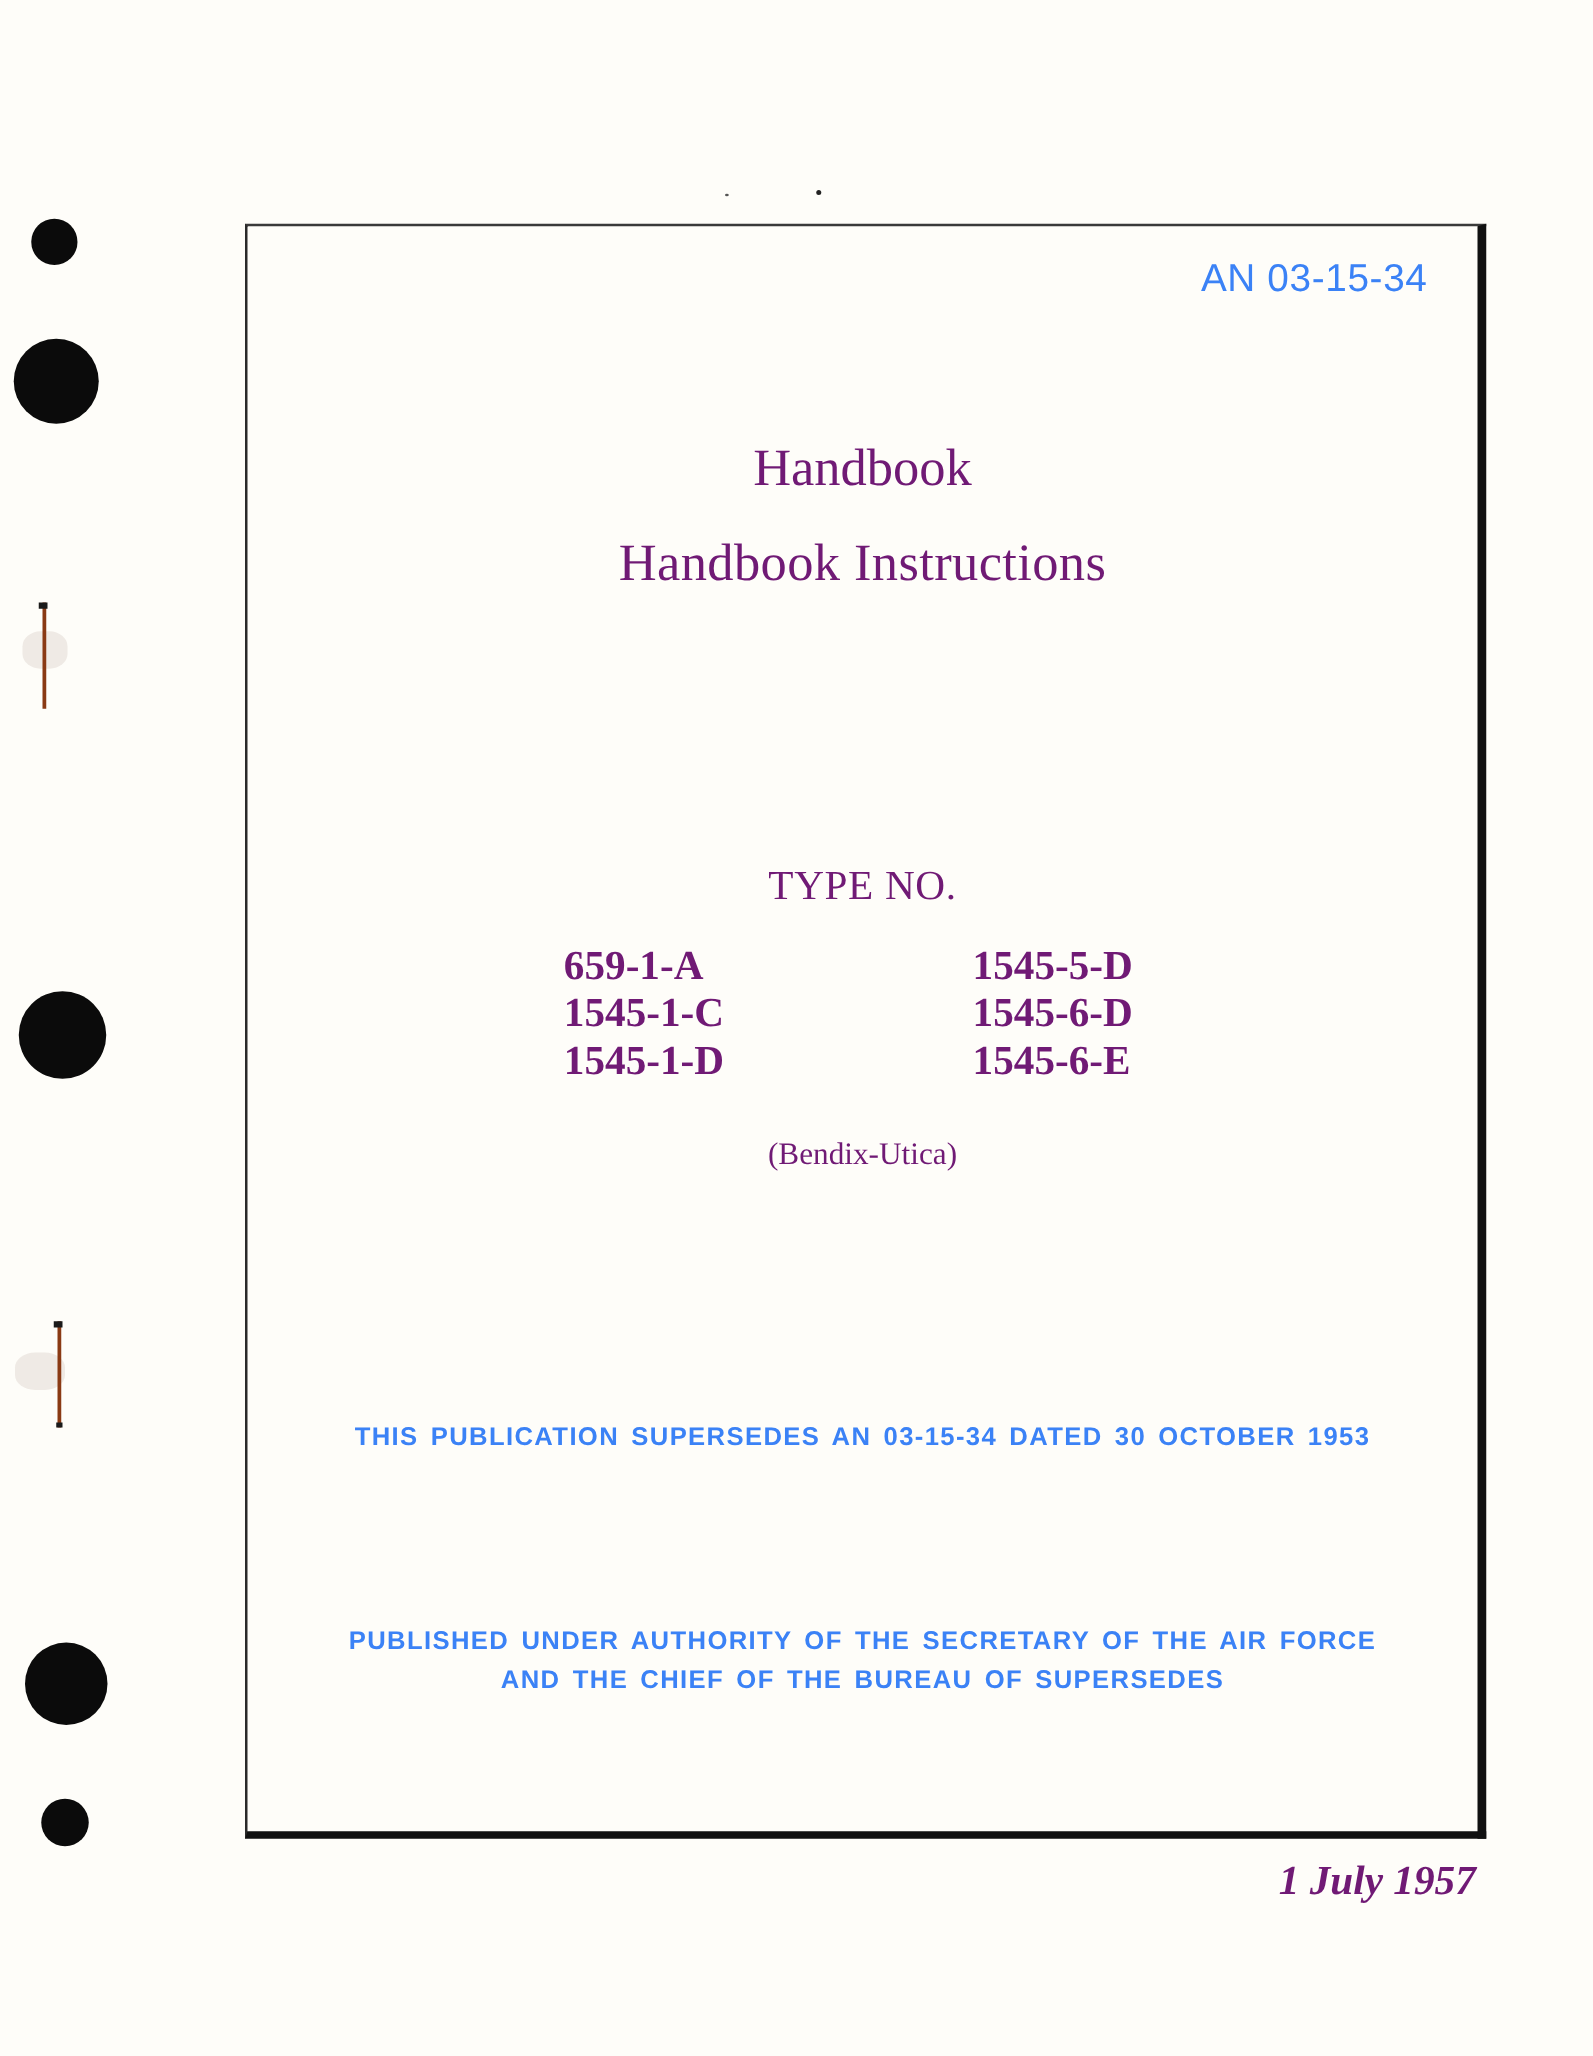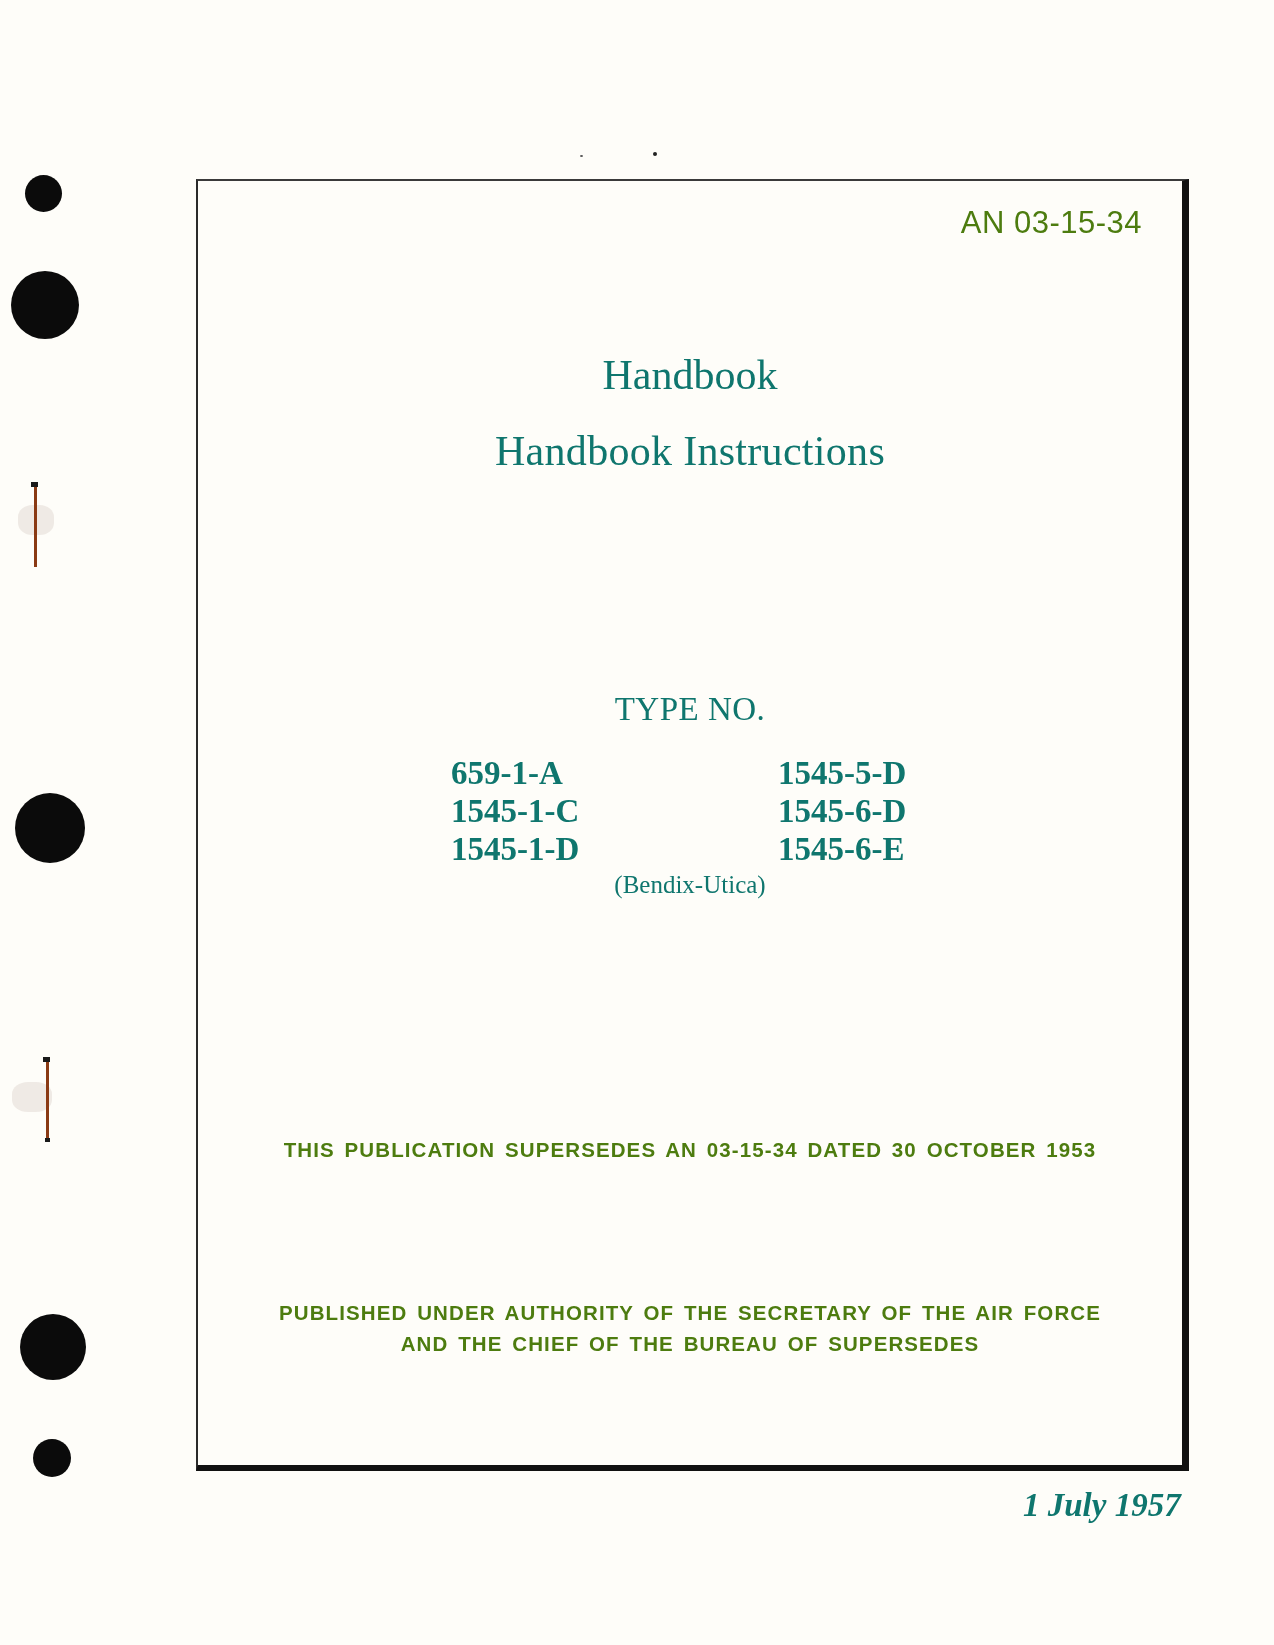--- a/index.html
+++ b/index.html
@@ -11,34 +11,34 @@
   .binding-mark { position: absolute; width: 3px; background: #8a3a14; }
   .binding-mark::before { content: ""; position: absolute; top: 0; left: -3px; width: 7px; height: 5px; background: #1a1a1a; }
   .binding-mark.m2::after { content: ""; position: absolute; bottom: 0; left: -1px; width: 5px; height: 4px; background: #1a1a1a; }
   .smudge { position: absolute; background: rgba(170,150,140,0.18); border-radius: 40%; }
   .speck { position: absolute; border-radius: 50%; background: #222; }
   .frame {
     position: absolute; left: 196px; top: 179px; width: 984px; height: 1284px;
     border-left: 2px solid #2a2a2a; border-top: 2px solid #3a3a3a;
     border-right: 7px solid #111; border-bottom: 6px solid #111;
   }
-  .sans { font-family: "Liberation Sans", sans-serif; color: #4d7c0f; }
-  .serif { font-family: "Liberation Serif", "DejaVu Serif", serif; color: #0f766e; }
+  .sans { font-family: "Liberation Sans", sans-serif; color: #3b82f6; }
+  .serif { font-family: "Liberation Serif", "DejaVu Serif", serif; color: #701a75; }
   .abs { position: absolute; white-space: nowrap; }
   .center { left: 0; width: 100%; text-align: center; }
   .pub-no { right: 40px; top: 24px; font-size: 31px; letter-spacing: 0.5px; }
   .t-handbook { top: 170px; font-size: 42px; }
   .t-overhaul { top: 246px; font-size: 42px; letter-spacing: 0.3px; }
   .t-oil { top: 404px; font-size: 44px; letter-spacing: 1px; font-weight: bold; }
   .t-oil .gap { display: inline-block; width: 18px; }
   .t-type { top: 510px; font-size: 33px; font-weight: normal; letter-spacing: 0.5px; }
   .types { position: absolute; top: 573px; font-size: 33px; font-weight: bold; line-height: 38px; }
   .types.left { left: 253px; }
   .types.right { left: 580px; }
-  .t-mfr { top: 690px; font-size: 25px; }
+  .t-mfr { top: 729px; font-size: 25px; }
   .supersede { top: 957px; font-size: 20.5px; letter-spacing: 1.1px; word-spacing: 3px; font-weight: bold; }
   .authority { top: 1116px; font-size: 20.5px; letter-spacing: 1.1px; word-spacing: 3px; font-weight: bold; line-height: 31px; }
   .date { position: absolute; left: 1023px; top: 1487px; font-size: 33px; font-style: italic; font-weight: bold; }
 </style>
 </head>
 <body>
 
 <div class="hole" style="left:25px;top:175px;width:37px;height:37px;"></div>
 <div class="hole" style="left:11px;top:271px;width:68px;height:68px;"></div>
 <div class="hole" style="left:15px;top:793px;width:70px;height:70px;"></div>

